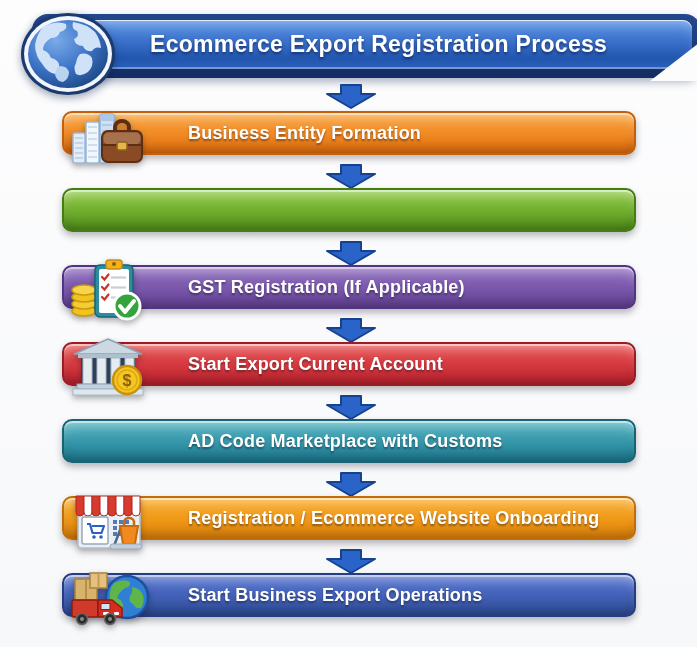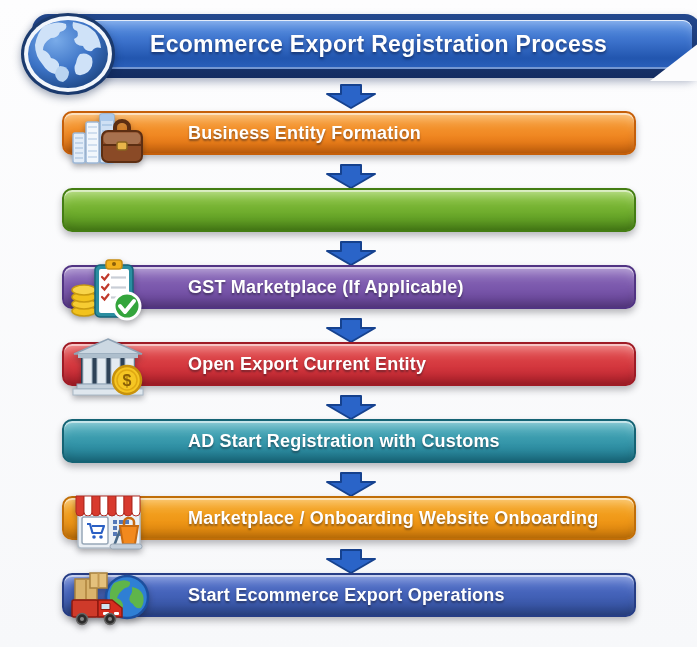--- a/index.html
+++ b/index.html
@@ -181,45 +181,45 @@
           <path d="M41,18.5 h15" stroke="#c9ced6" stroke-width="2.2"></path>
           <path d="M32,28 l2.5,2.5 4,-5" fill="none" stroke="#c0392b" stroke-width="2.2" stroke-linecap="round"></path>
           <path d="M41,28.5 h15" stroke="#c9ced6" stroke-width="2.2"></path>
           <path d="M32,38 l2.5,2.5 4,-5" fill="none" stroke="#c0392b" stroke-width="2.2" stroke-linecap="round"></path>
           <path d="M41,38.5 h15" stroke="#c9ced6" stroke-width="2.2"></path>
         </g>
         <circle cx="57" cy="47" r="13" fill="#34a53c" stroke="#ffffff" stroke-width="3"></circle>
         <path d="M50,47 l5,6 9,-11" fill="none" stroke="#ffffff" stroke-width="4" stroke-linecap="round" stroke-linejoin="round"></path>
       </svg>
     </div>
-    <div class="step-label">GST Marketplace (If Applicable)</div>
+    <div class="step-label">GST Registration (If Applicable)</div>
   </div>
 
   <div class="step s3" style="--c1: #e65050; --c2: #c52430; --cb: #9e1b25;">
     <div class="step-icon">
       <svg viewBox="0 0 78 64">
         <path d="M38,3 L72,18 H4 Z" fill="#ccd8e2" stroke="#8fa3b5" stroke-width="1.5"></path>
         <rect x="8" y="18" width="60" height="4" fill="#aebfcd"></rect>
         <rect x="11" y="22" width="54" height="26" fill="#2e4257"></rect>
         <rect x="13" y="22" width="9" height="26" fill="#e4ebf1" stroke="#a8b8c6" stroke-width="1"></rect>
         <rect x="27" y="22" width="9" height="26" fill="#e4ebf1" stroke="#a8b8c6" stroke-width="1"></rect>
         <rect x="41" y="22" width="9" height="26" fill="#e4ebf1" stroke="#a8b8c6" stroke-width="1"></rect>
         <rect x="55" y="22" width="9" height="26" fill="#e4ebf1" stroke="#a8b8c6" stroke-width="1"></rect>
         <rect x="7" y="48" width="62" height="5" fill="#c4d1dc" stroke="#8fa3b5" stroke-width="1"></rect>
         <rect x="3" y="53" width="70" height="6" fill="#dfe7ee" stroke="#a8b8c6" stroke-width="1"></rect>
         <circle cx="57" cy="44" r="14" fill="#f5c623" stroke="#c8920c" stroke-width="2.5"></circle>
         <circle cx="57" cy="44" r="10" fill="none" stroke="#e0a912" stroke-width="1.5"></circle>
         <text x="57" y="50" text-anchor="middle" font-size="16" font-weight="bold" fill="#8a5f06" font-family="Liberation Sans, sans-serif">$</text>
       </svg>
     </div>
-    <div class="step-label">Open Export Current Entity</div>
+    <div class="step-label">Start Export Current Account</div>
   </div>
 
   <div class="step s4" style="--c1: #4fb0bf; --c2: #1f8097; --cb: #156374;">
-    <div class="step-label">AD Start Registration with Customs</div>
+    <div class="step-label">AD Code Marketplace with Customs</div>
   </div>
 
   <div class="step s5" style="--c1: #f8ab28; --c2: #e8880a; --cb: #c06e08;">
     <div class="step-icon">
       <svg viewBox="0 0 78 64">
         <rect x="8" y="20" width="62" height="38" rx="3" fill="#eaeff4" stroke="#b4bfc9" stroke-width="1.5"></rect>
         <g stroke="#b02a20" stroke-width="1">
           <path d="M6,6 h8 v16 a4,4 0 0 1 -8,0 z" fill="#d83a2e"></path>
           <path d="M14,6 h8 v16 a4,4 0 0 1 -8,0 z" fill="#ffffff"></path>
           <path d="M22,6 h8 v16 a4,4 0 0 1 -8,0 z" fill="#d83a2e"></path>
@@ -243,21 +243,21 @@
           <rect x="43" y="42" width="4" height="4"></rect>
             <rect x="49" y="42" width="4" height="4"></rect>
             <rect x="55" y="42" width="4" height="4"></rect>
         </g>
         <path d="M50,40 l-6,16" stroke="#4a6a88" stroke-width="2.5"></path>
         <path d="M50,36 h18 l-3,18 h-12 z" fill="#f2891e" stroke="#c86a10" stroke-width="2"></path>
         <path d="M54,36 v-4 a5,4 0 0 1 10,0 v4" fill="none" stroke="#c86a10" stroke-width="2.5"></path>
         <rect x="40" y="54" width="32" height="5" rx="2.5" fill="#c3cfdb" stroke="#9aa8b6" stroke-width="1"></rect>
       </svg>
     </div>
-    <div class="step-label">Marketplace / Onboarding Website Onboarding</div>
+    <div class="step-label">Registration / Ecommerce Website Onboarding</div>
   </div>
 
   <div class="step s6" style="--c1: #5473d0; --c2: #32509f; --cb: #263d85;">
     <div class="step-icon">
       <svg viewBox="0 0 78 64">
         <circle cx="57" cy="30" r="21" fill="#2f7fd4" stroke="#1d4f9e" stroke-width="2.5"></circle>
         <path d="M44,16 q10,-5 16,-1 q1,5 -5,6 q-6,4 -8,10 q5,2 6,7 q0,6 -5,8 q-7,-6 -8,-14 q-1,-10 4,-16z" fill="#5fb54a"></path>
         <path d="M62,20 q8,1 11,8 q2,7 -2,13 q-6,1 -8,-4 q-5,-2 -3,-8 q3,-4 2,-9z" fill="#5fb54a"></path>
         <rect x="5" y="12" width="22" height="21" fill="#d9b36c" stroke="#a8813e" stroke-width="1.5"></rect>
         <path d="M16,12 v21" stroke="#b98f48" stroke-width="2"></path>
@@ -267,16 +267,16 @@
         <path d="M28,33 h14 l10,8 v9 h-24 z" fill="#d62c1e" stroke="#8f1a10" stroke-width="1.5"></path>
         <path d="M31,36.5 h9 v6 h-9 z" fill="#cfe4f4" stroke="#8f1a10" stroke-width="1"></path>
         <rect x="33" y="45" width="6" height="3" rx="1" fill="#ffffff"></rect>
         <rect x="44" y="45" width="5" height="3" rx="1" fill="#ffffff"></rect>
         <circle cx="12" cy="52" r="5.5" fill="#2b2b2b" stroke="#666" stroke-width="1.5"></circle>
         <circle cx="12" cy="52" r="2" fill="#888"></circle>
         <circle cx="40" cy="52" r="5.5" fill="#2b2b2b" stroke="#666" stroke-width="1.5"></circle>
         <circle cx="40" cy="52" r="2" fill="#888"></circle>
       </svg>
     </div>
-    <div class="step-label">Start Ecommerce Export Operations</div>
+    <div class="step-label">Start Business Export Operations</div>
   </div>
 
 </div>
 
 </body></html>

